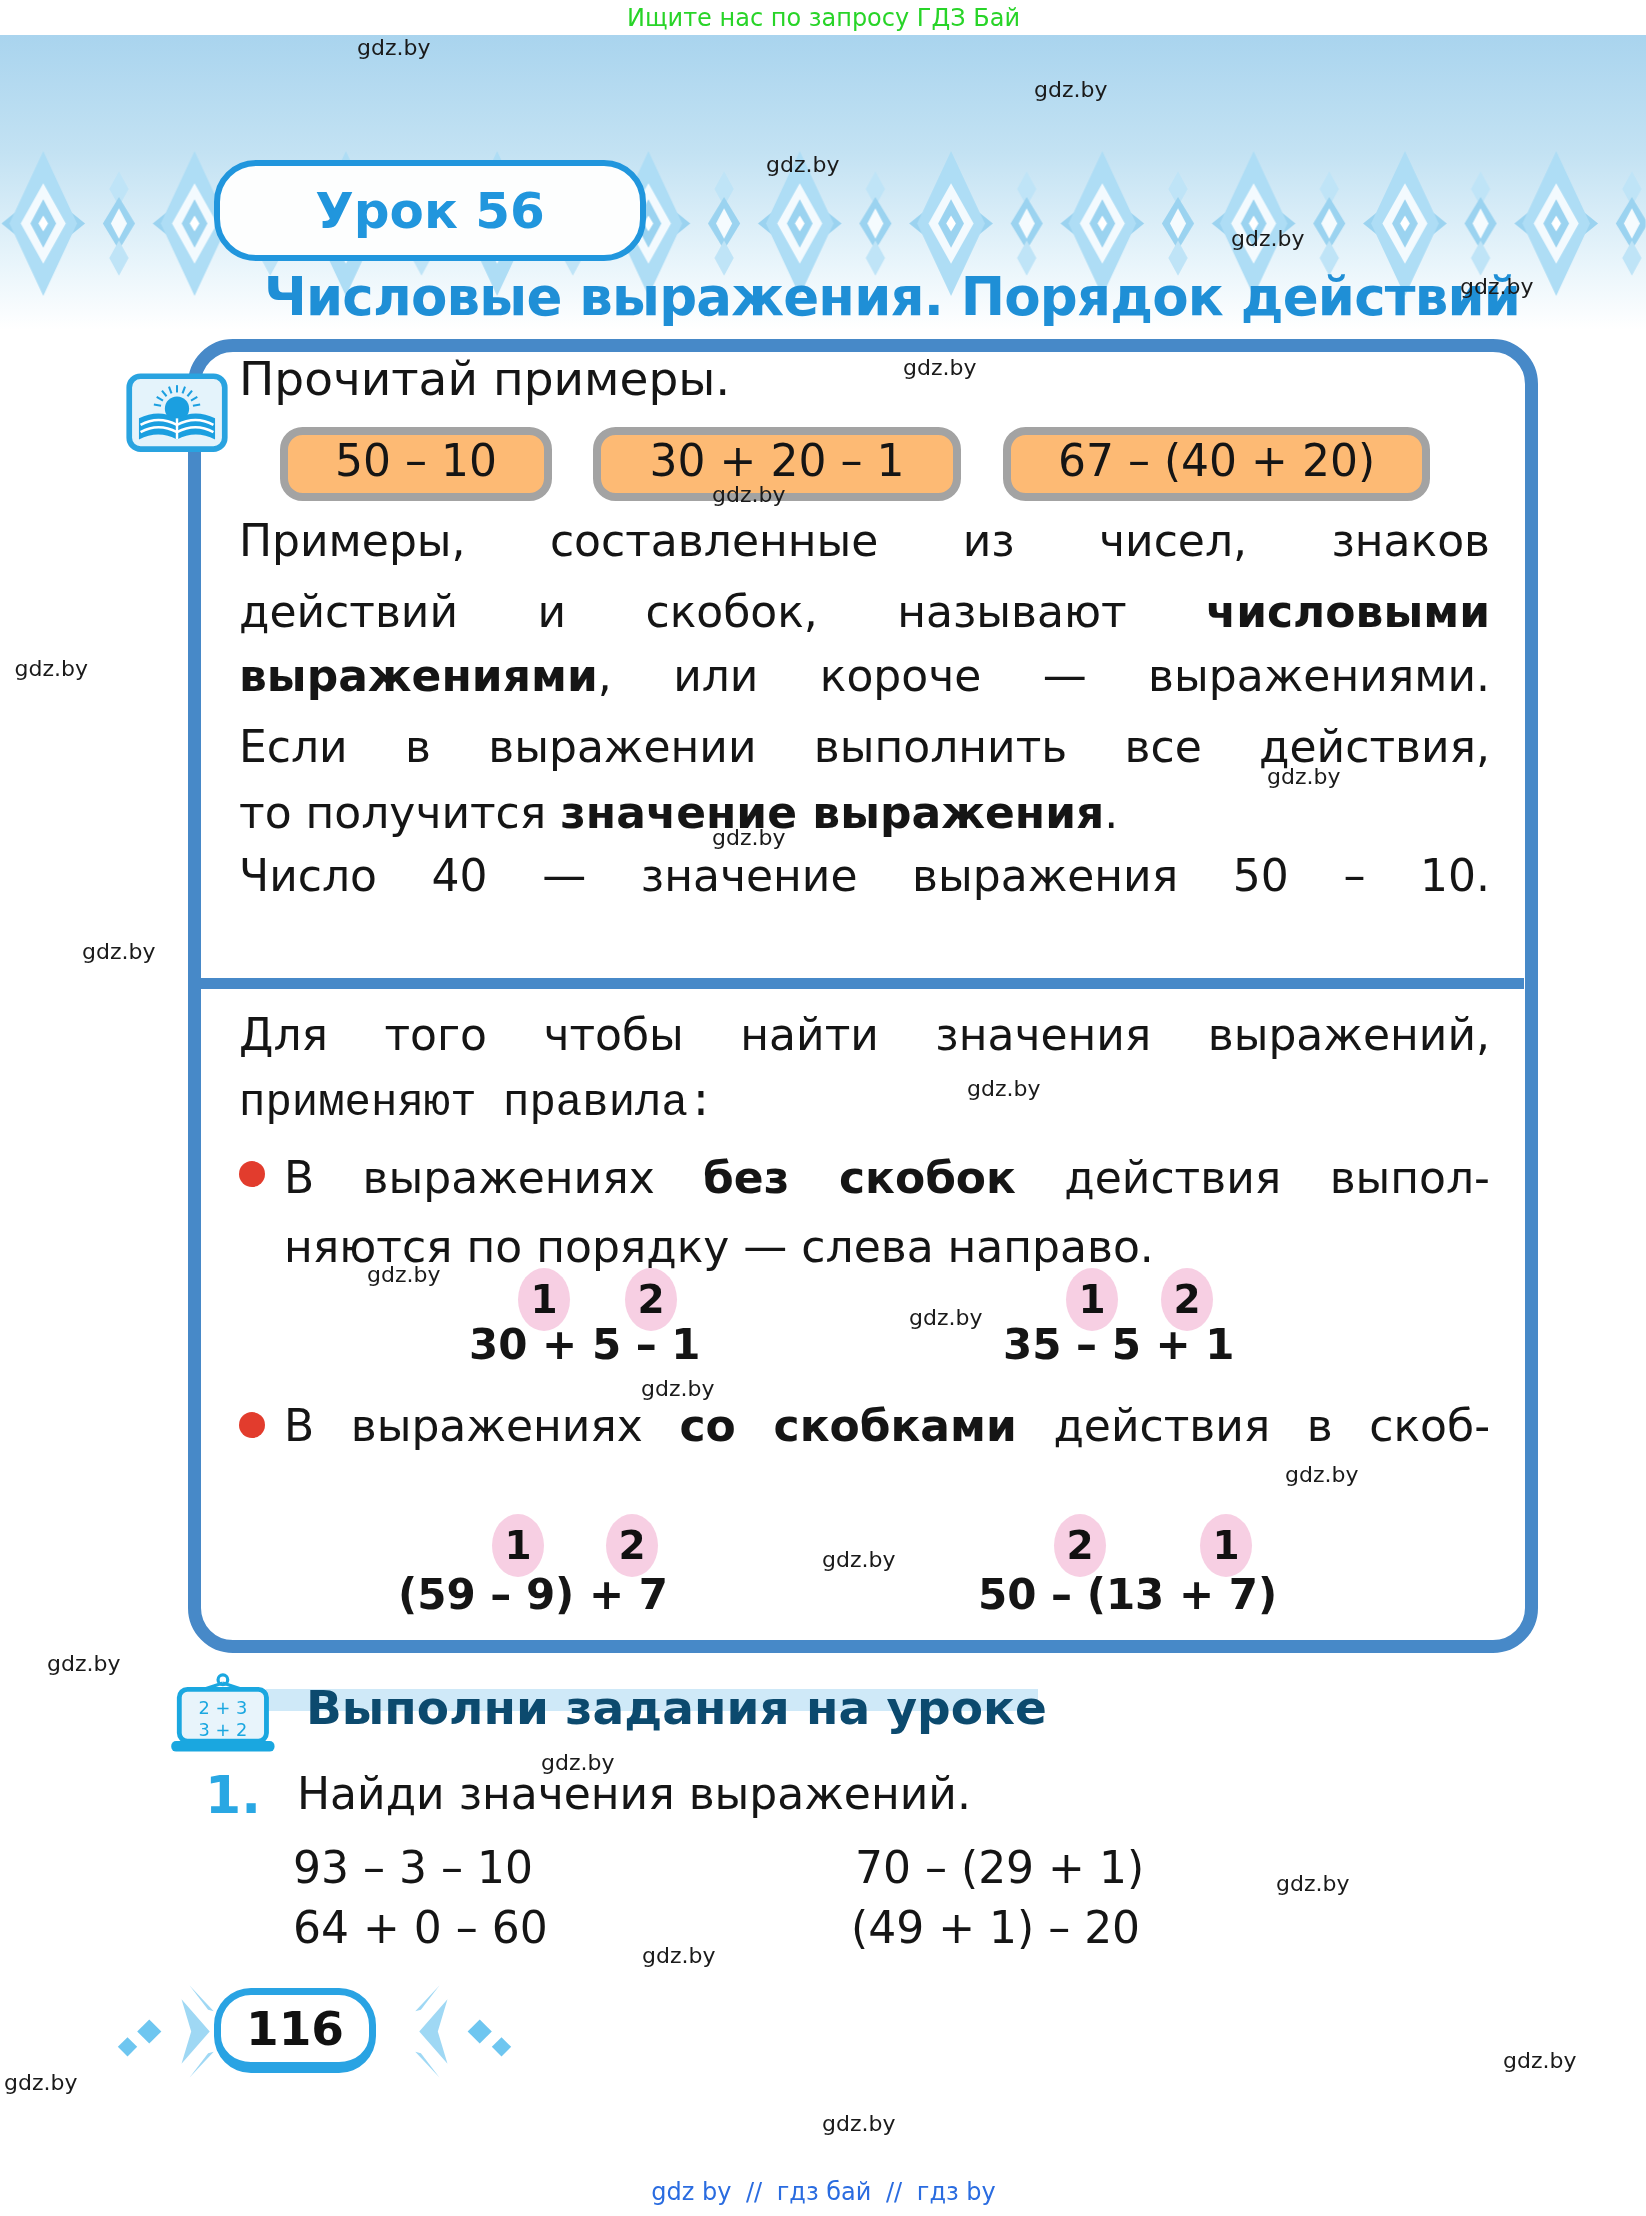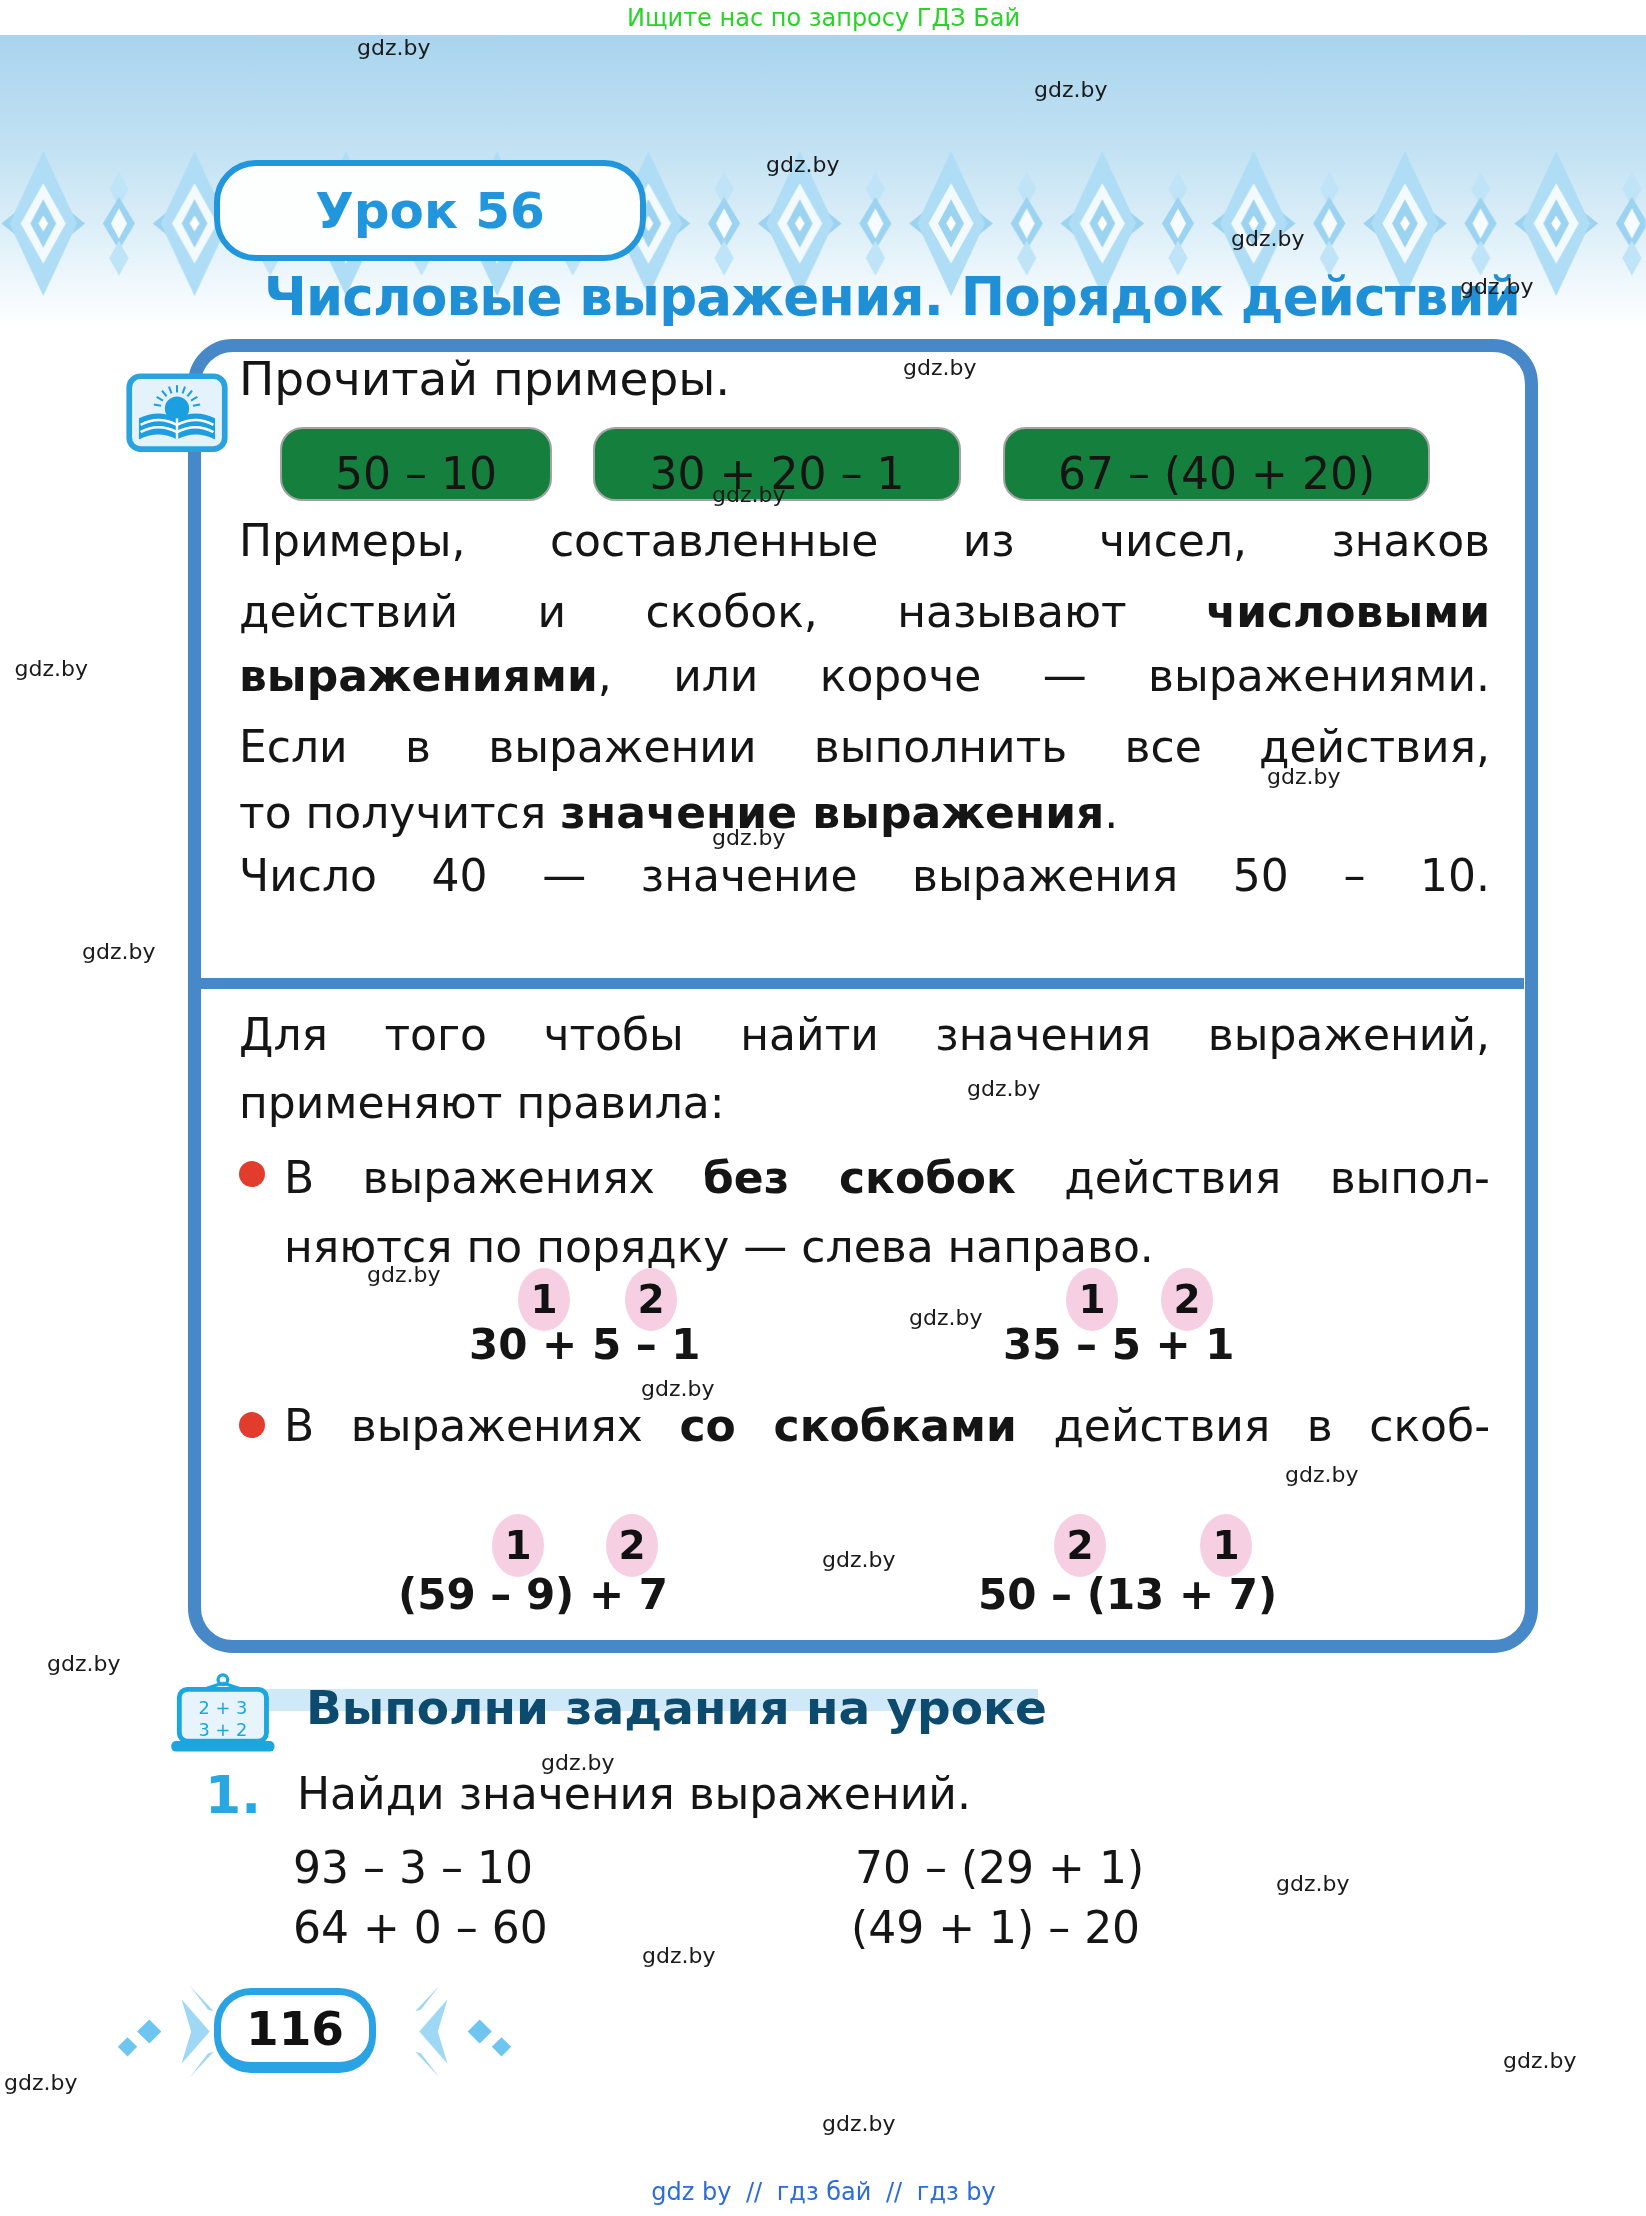--- a/index.html
+++ b/index.html
@@ -19,22 +19,22 @@
   #title{left:264px;top:266px;font-size:53px;font-weight:700;color:#1f8fd6;letter-spacing:-0.8px;white-space:nowrap;}
   
   #rulebox{left:188px;top:339px;width:1350px;height:1314px;border:13.7px solid #4789c8;border-radius:45px;
            background:#fff;box-sizing:border-box;}
   #divider{left:201px;top:978px;width:1323px;height:11.3px;background:#4789c8;}
   
   .tl{position:absolute;font-size:44px;line-height:56px;white-space:nowrap;}
   .jl{position:absolute;font-size:44px;line-height:56px;text-align:justify;white-space:normal;}
   .jl::after{content:"";display:inline-block;width:100%;height:0;}
   .b{font-weight:700;}
-  .greenbox{position:absolute;height:74px;border:2px solid #a3a3a3;border-radius:22.6px;background:#15803d;
-            box-sizing:border-box;display:flex;align-items:flex-end;justify-content:center;font-size:44px;}
+  .greenbox{position:absolute;height:74px;border:8px solid #a3a3a3;border-radius:22.6px;background:#fdba74;
+            box-sizing:border-box;display:flex;align-items:flex-start;justify-content:center;font-size:44px;}
   .bullet{position:absolute;width:26px;height:26px;border-radius:50%;background:#e23c2d;}
   .circ{position:absolute;width:52px;height:63px;border-radius:50%;background:#f7cfe3;
         display:flex;align-items:center;justify-content:center;font-size:39px;font-weight:700;color:#111;}
   .expr{position:absolute;font-size:42px;font-weight:700;white-space:nowrap;}
   
   #hband{left:266px;top:1689px;width:772px;height:22px;background:#cfe9f8;}
   #thead{left:306px;top:1680px;font-size:47px;font-weight:700;color:#0c4a6e;white-space:nowrap;}
   #t1num{left:205px;top:1765px;font-size:52px;font-weight:700;color:#29a7e3;}
   #t1text{left:297px;top:1768px;font-size:44px;}
   .texpr{position:absolute;font-size:44px;white-space:nowrap;}
@@ -131,21 +131,21 @@
     <span>то получится </span><span class="b">значение выражения</span><span>.</span>
   </div>
 
   <div class="jl" style="left:239px;top:848px;width:1251px;">
     <span>Число 40 — значение выражения 50 – 10.</span>
   </div>
 
   <div class="jl" style="left:239px;top:1007px;width:1251px;">
     <span>Для того чтобы найти значения выражений,</span>
   </div>
-  <div class="tl" style="left:239px;top:1075px;">
+  <div class="tl" style="left:239px;top:1075px;font-family:Liberation Mono, monospace;">
     <span>применяют правила:</span>
   </div>
 
   <div class="bullet" style="left:239px;top:1161px;"></div>
   <div class="jl" style="left:284px;top:1150px;width:1206px;">
     <span>В выражениях </span><span class="b">без скобок</span><span> действия выпол-</span>
   </div>
   <div class="tl" style="left:284px;top:1219px;">
     <span>няются по порядку — слева направо.</span>
   </div>

